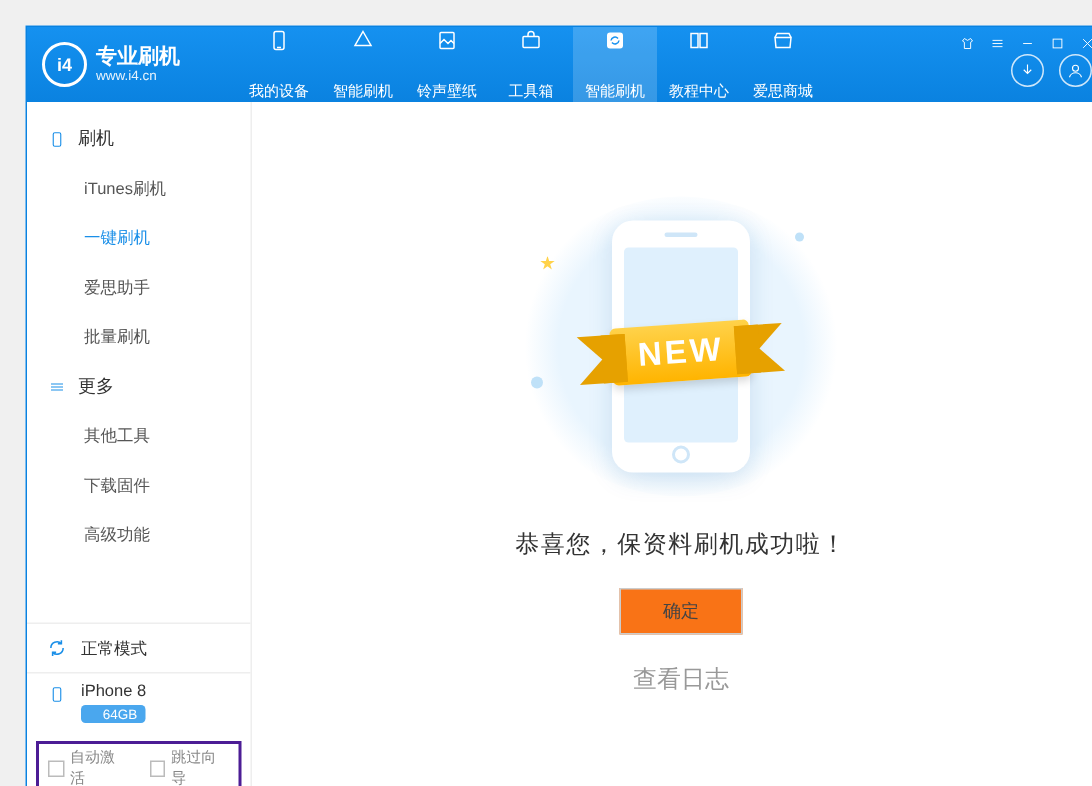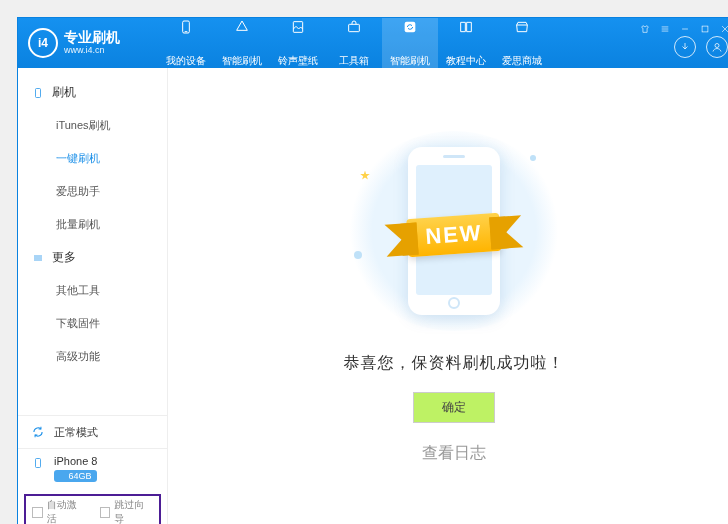--- a/index.html
+++ b/index.html
@@ -51,21 +51,21 @@
   .phone .btn { position:absolute; bottom:6px; left:50%; transform:translateX(-50%); width:12px; height:12px; border:2px solid #cfe6f8; border-radius:50%; }
   .ribbon { position:absolute; left:50%; top:52%; transform:translate(-50%,-50%) rotate(-4deg); background:linear-gradient(#ffd24a,#ffb400); color:#fff; font-weight:bold; font-size:22px; letter-spacing:2px; padding:6px 18px; border-radius:4px; box-shadow:0 3px 6px rgba(0,0,0,0.15); }
   .ribbon::before, .ribbon::after { content:""; position:absolute; top:4px; width:0; height:0; border:16px solid #e6a100; }
   .ribbon::before { left:-22px; border-left-color:transparent; }
   .ribbon::after  { right:-22px; border-right-color:transparent; }
   .star { position:absolute; background:#ffd24a; }
   .s1 { width:10px; height:10px; left:16px; top:40px; clip-path:polygon(50% 0,61% 35%,98% 35%,68% 57%,79% 91%,50% 70%,21% 91%,32% 57%,2% 35%,39% 35%); }
   .s2 { width:8px; height:8px; left:10px; top:120px; border-radius:50%; background:#bfe1f8; }
   .s3 { width:6px; height:6px; right:28px; top:24px; border-radius:50%; background:#bfe1f8; }
   .msg { font-size:16px; color:#333; margin-top:22px; letter-spacing:1px; }
-  .ok-btn { margin-top:18px; border:1px solid #ccc; background:#bef264; padding:6px 28px; font-size:12px; color:#444; cursor:pointer; }
+  .ok-btn { margin-top:18px; border:1px solid #ccc; background:#f97316; padding:6px 28px; font-size:12px; color:#444; cursor:pointer; }
   .log-link { margin-top:20px; font-size:16px; color:#999; cursor:pointer;text-align:right; }
   .footer { height:26px; border-top:1px solid #eee; display:flex; align-items:center; font-size:10px; color:#888; padding:0 10px; }
   .footer .left { display:flex; align-items:center; gap:5px; cursor:pointer; }
   .footer .right { margin-left:auto; display:flex; align-items:center; gap:12px; }
   .footer .sep { color:#ddd; }
 </style>
 </head>
 <body>
 
 <div class="app">

